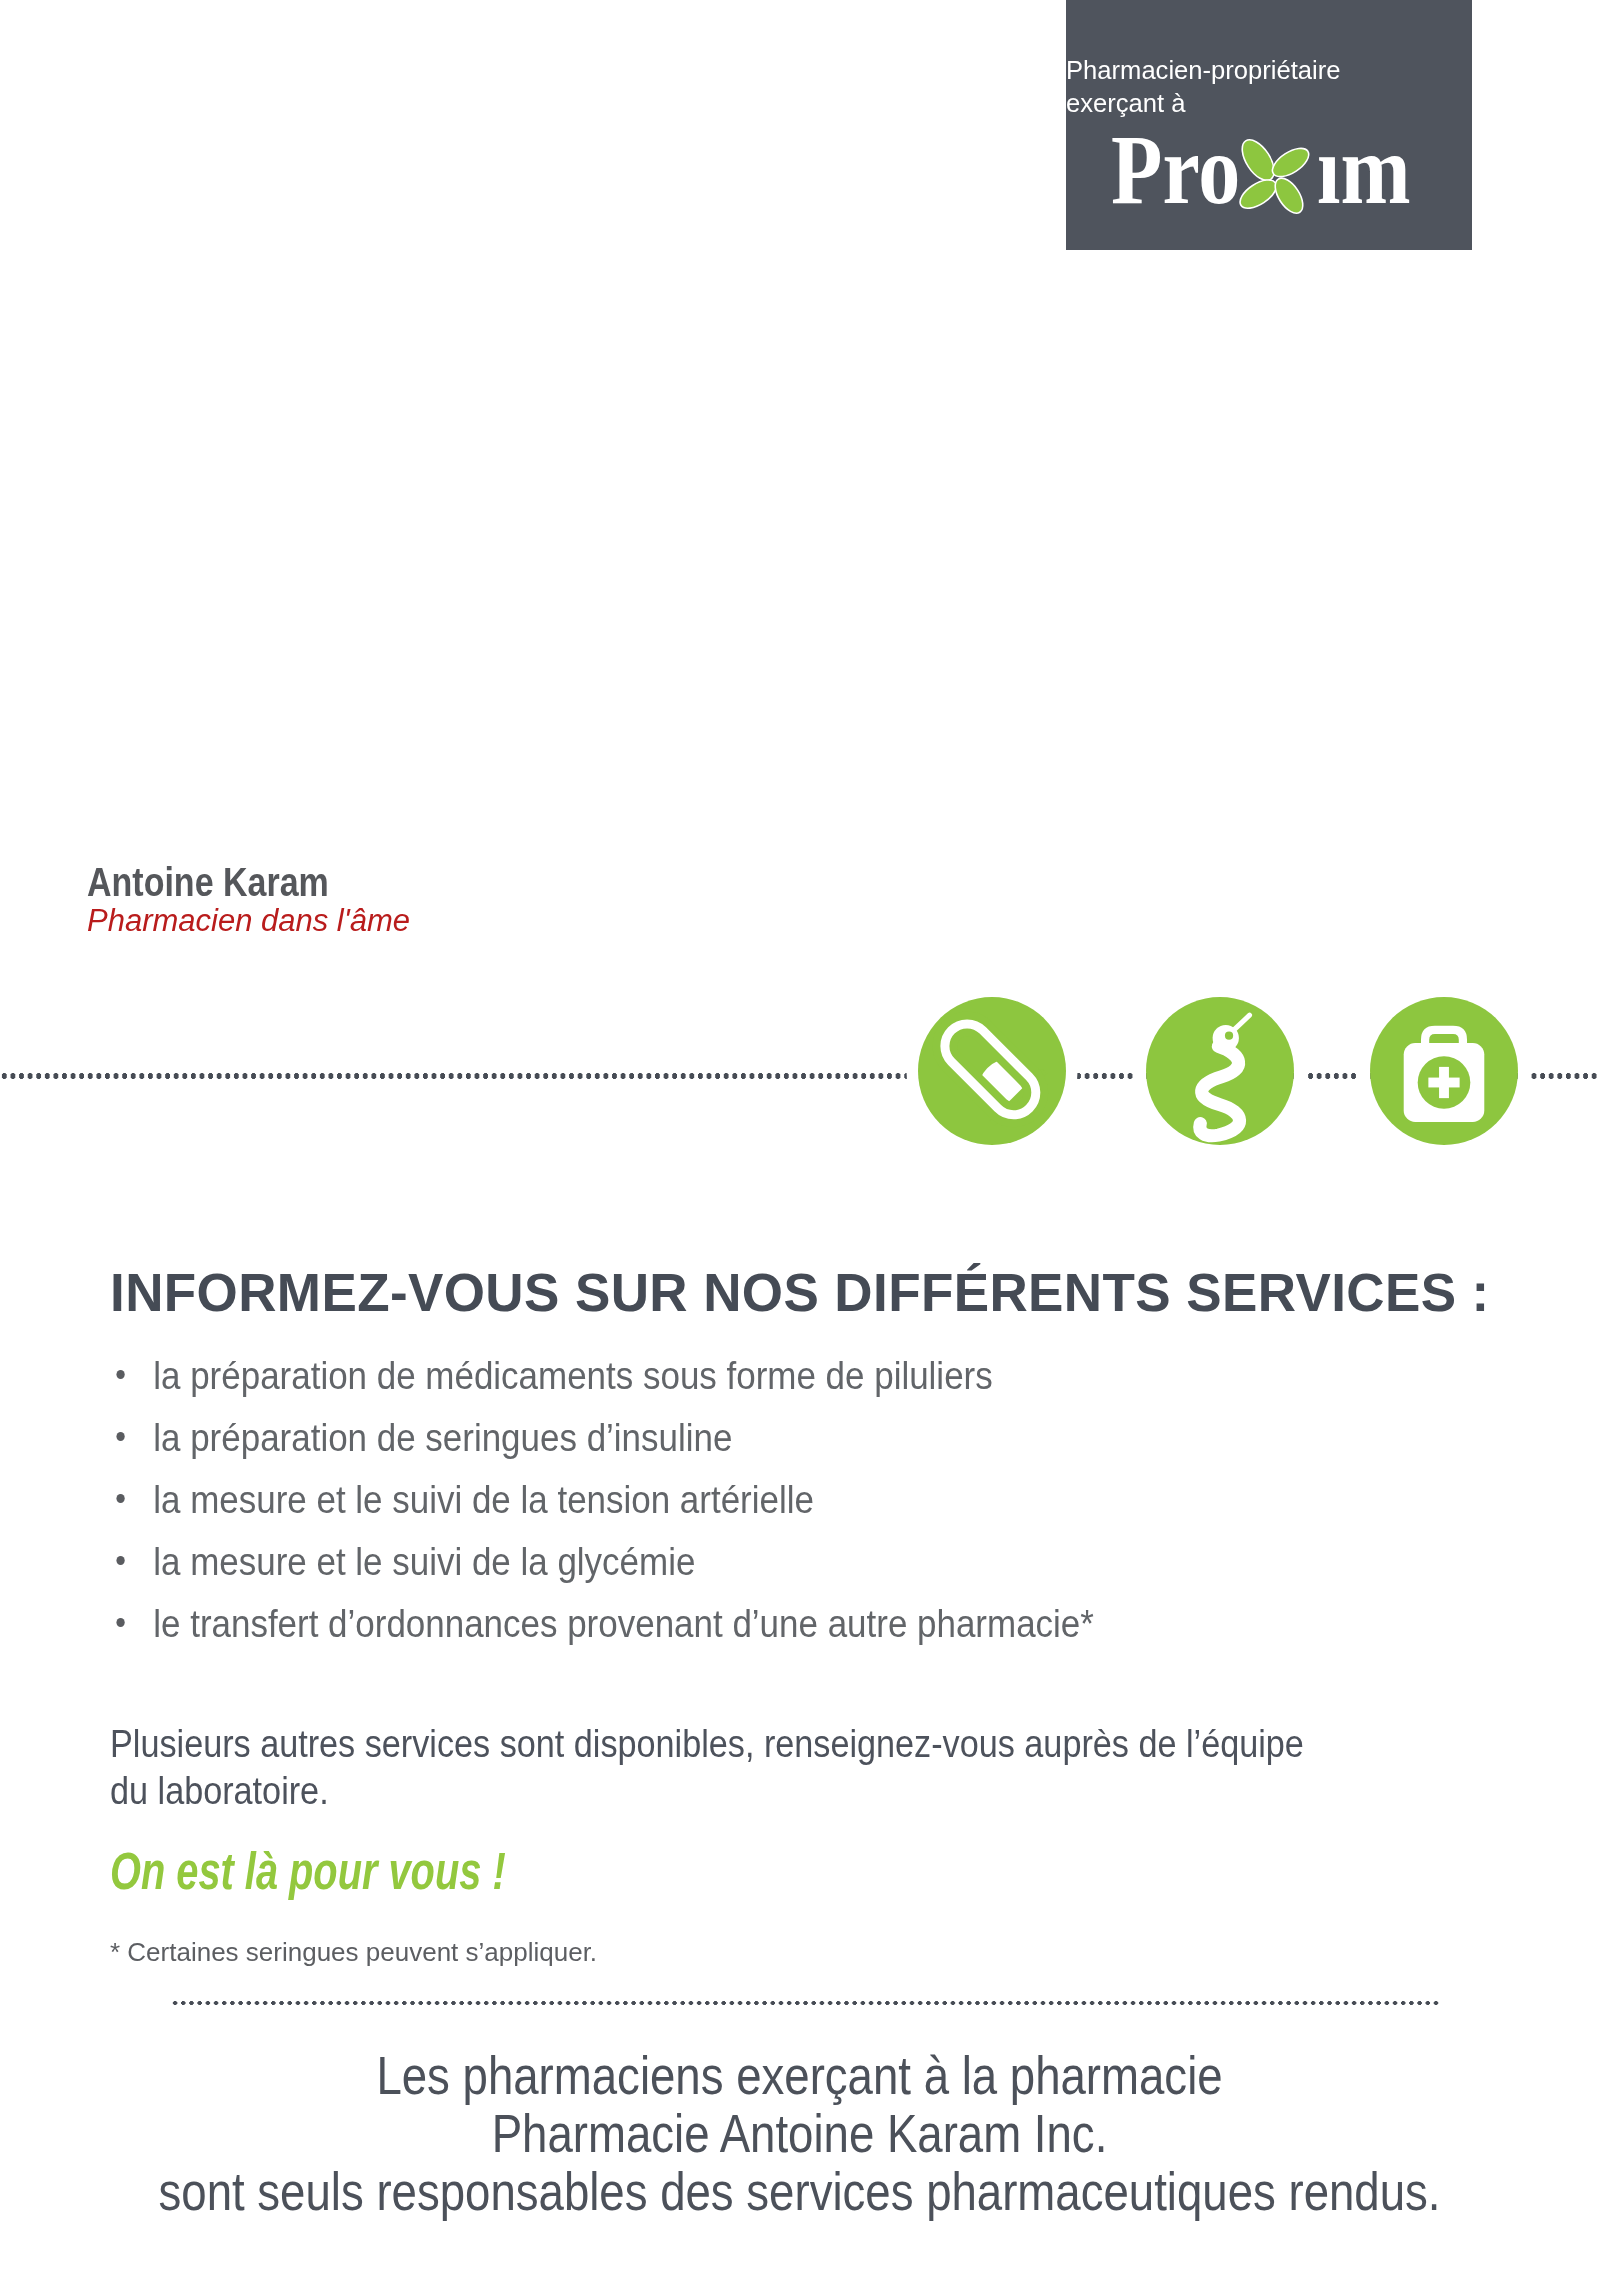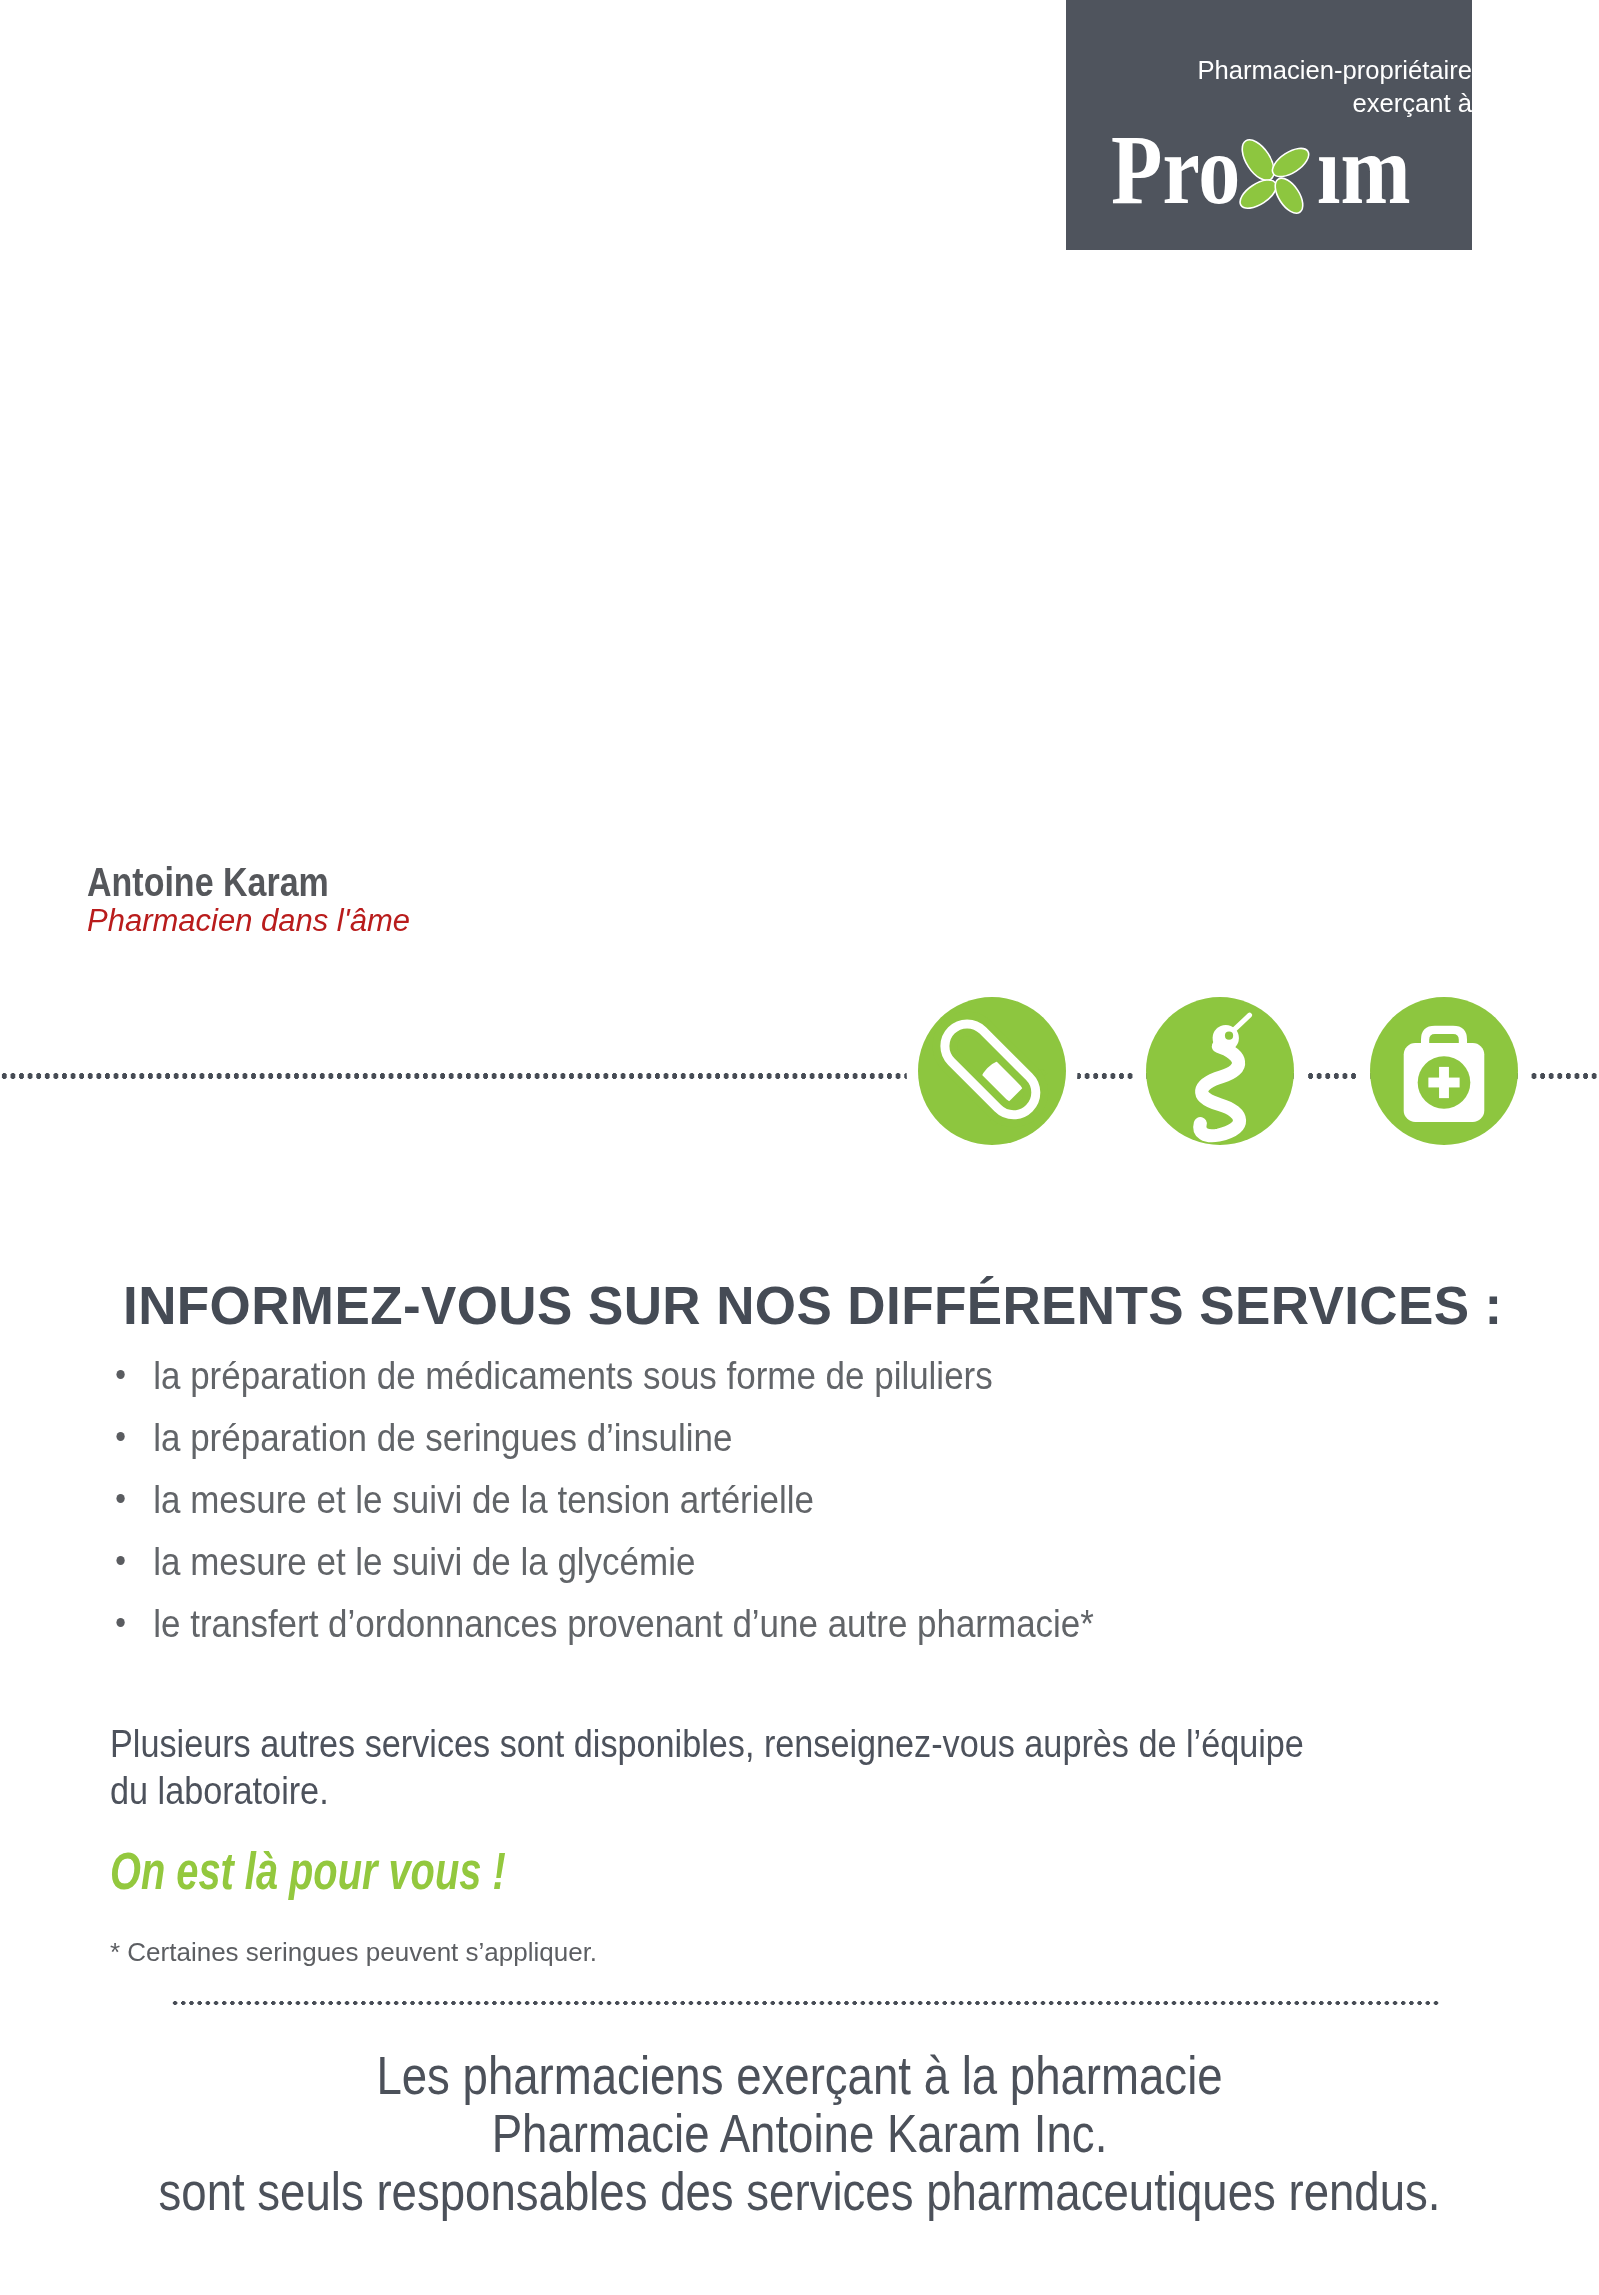--- a/index.html
+++ b/index.html
@@ -1,21 +1,21 @@
 <!DOCTYPE html>
 <html style="font-size:13px"><head>
 <meta charset="utf-8">
 <style>
   html,body{margin:0;padding:0;background:#ffffff;}
   .page{position:relative;width:1599px;height:2295px;background:#ffffff;overflow:hidden;
         font-family:"Liberation Sans", sans-serif;}
 
   
   .badge{position:absolute;left:1066px;top:0;width:406px;height:250px;background:#4f545d;}
-  .badge-line{position:absolute;left:0;right:0;text-align:right;color:#ffffff;
+  .badge-line{position:absolute;left:0;right:8px;text-align:left;color:#ffffff;
               font-size:25.6px;line-height:33px;font-weight:400;}
   .badge-line.l1{top:54px;}
   .badge-line.l2{top:87px;}
   .logo-part{position:absolute;top:120px;color:#ffffff;font-family:"Liberation Serif", serif;
              font-weight:bold;font-size:99px;line-height:99px;white-space:nowrap;
              transform:scaleX(0.85);transform-origin:0 0;}
   .logo-pro{left:45px;}
   .logo-im{left:251px;}
   .logo-flower{position:absolute;left:167px;top:138px;width:82px;height:79px;}
 
@@ -34,21 +34,21 @@
            background-image:radial-gradient(circle 2px at center,#474c55 98%,rgba(255,255,255,0) 100%);
            background-size:8.2px 4.1px;}
 
   
   .svc{position:absolute;top:997px;width:148px;height:148px;border-radius:50%;
        box-shadow:0 0 0 11.5px #ffffff;}
   .svc svg{display:block;}
   .svc.c1{left:918px;} .svc.c2{left:1146px;} .svc.c3{left:1370px;}
 
   
-  .heading{position:absolute;left:110px;top:1264px;margin:13px;font-size:53px;font-weight:bold;
+  .heading{position:absolute;left:110px;top:1264px;margin:0;font-size:53px;font-weight:bold;
            color:#454b55;letter-spacing:0.4px;line-height:58px;white-space:nowrap;}
   .services{position:absolute;left:110px;top:1355px;margin:0;padding:0;list-style:none;
             font-size:38px;color:#626569;transform:scaleX(0.92);transform-origin:0 0;}
   .services li{position:relative;padding-left:47px;line-height:43px;margin-bottom:19px;white-space:nowrap;}
   .services li::before{content:'';position:absolute;left:6.6px;top:15px;width:9px;height:9px;
                        border-radius:50%;background:#5a5c60;}
 
   .para{position:absolute;left:110px;top:1721px;font-size:38px;line-height:47px;color:#4d525c;
         transform:scaleX(0.9);transform-origin:0 0;}
   .para div{white-space:nowrap;}

